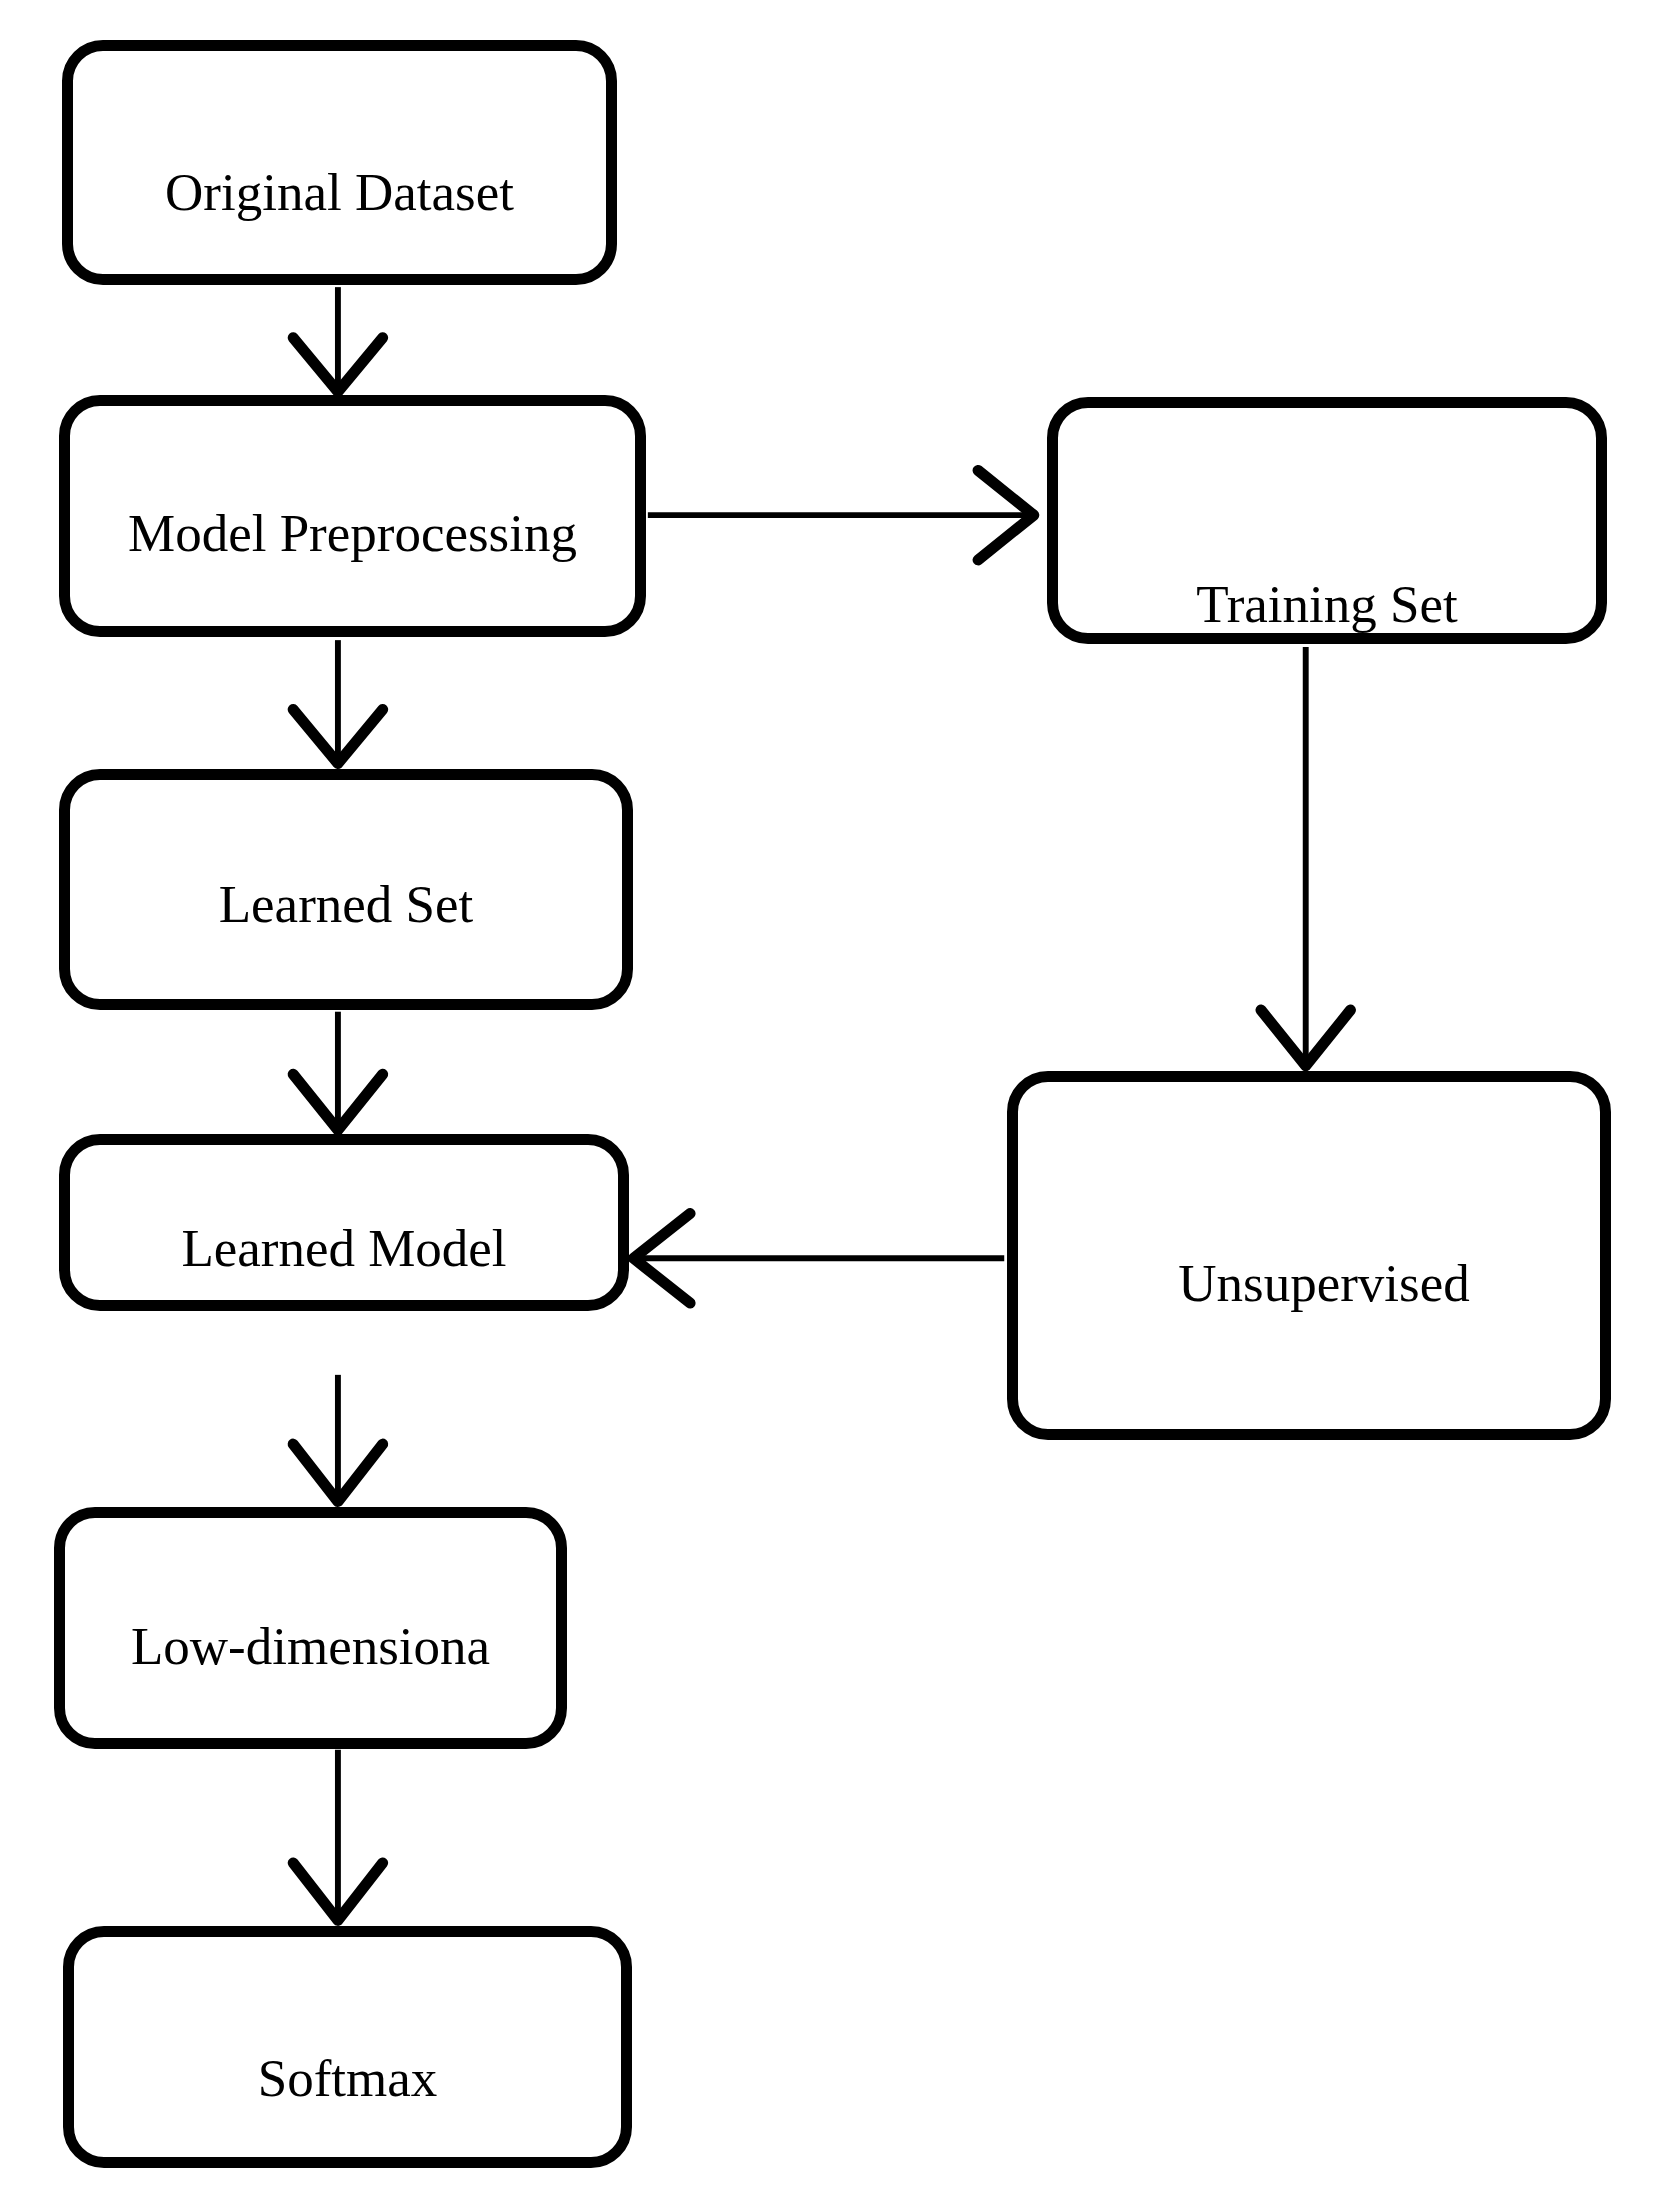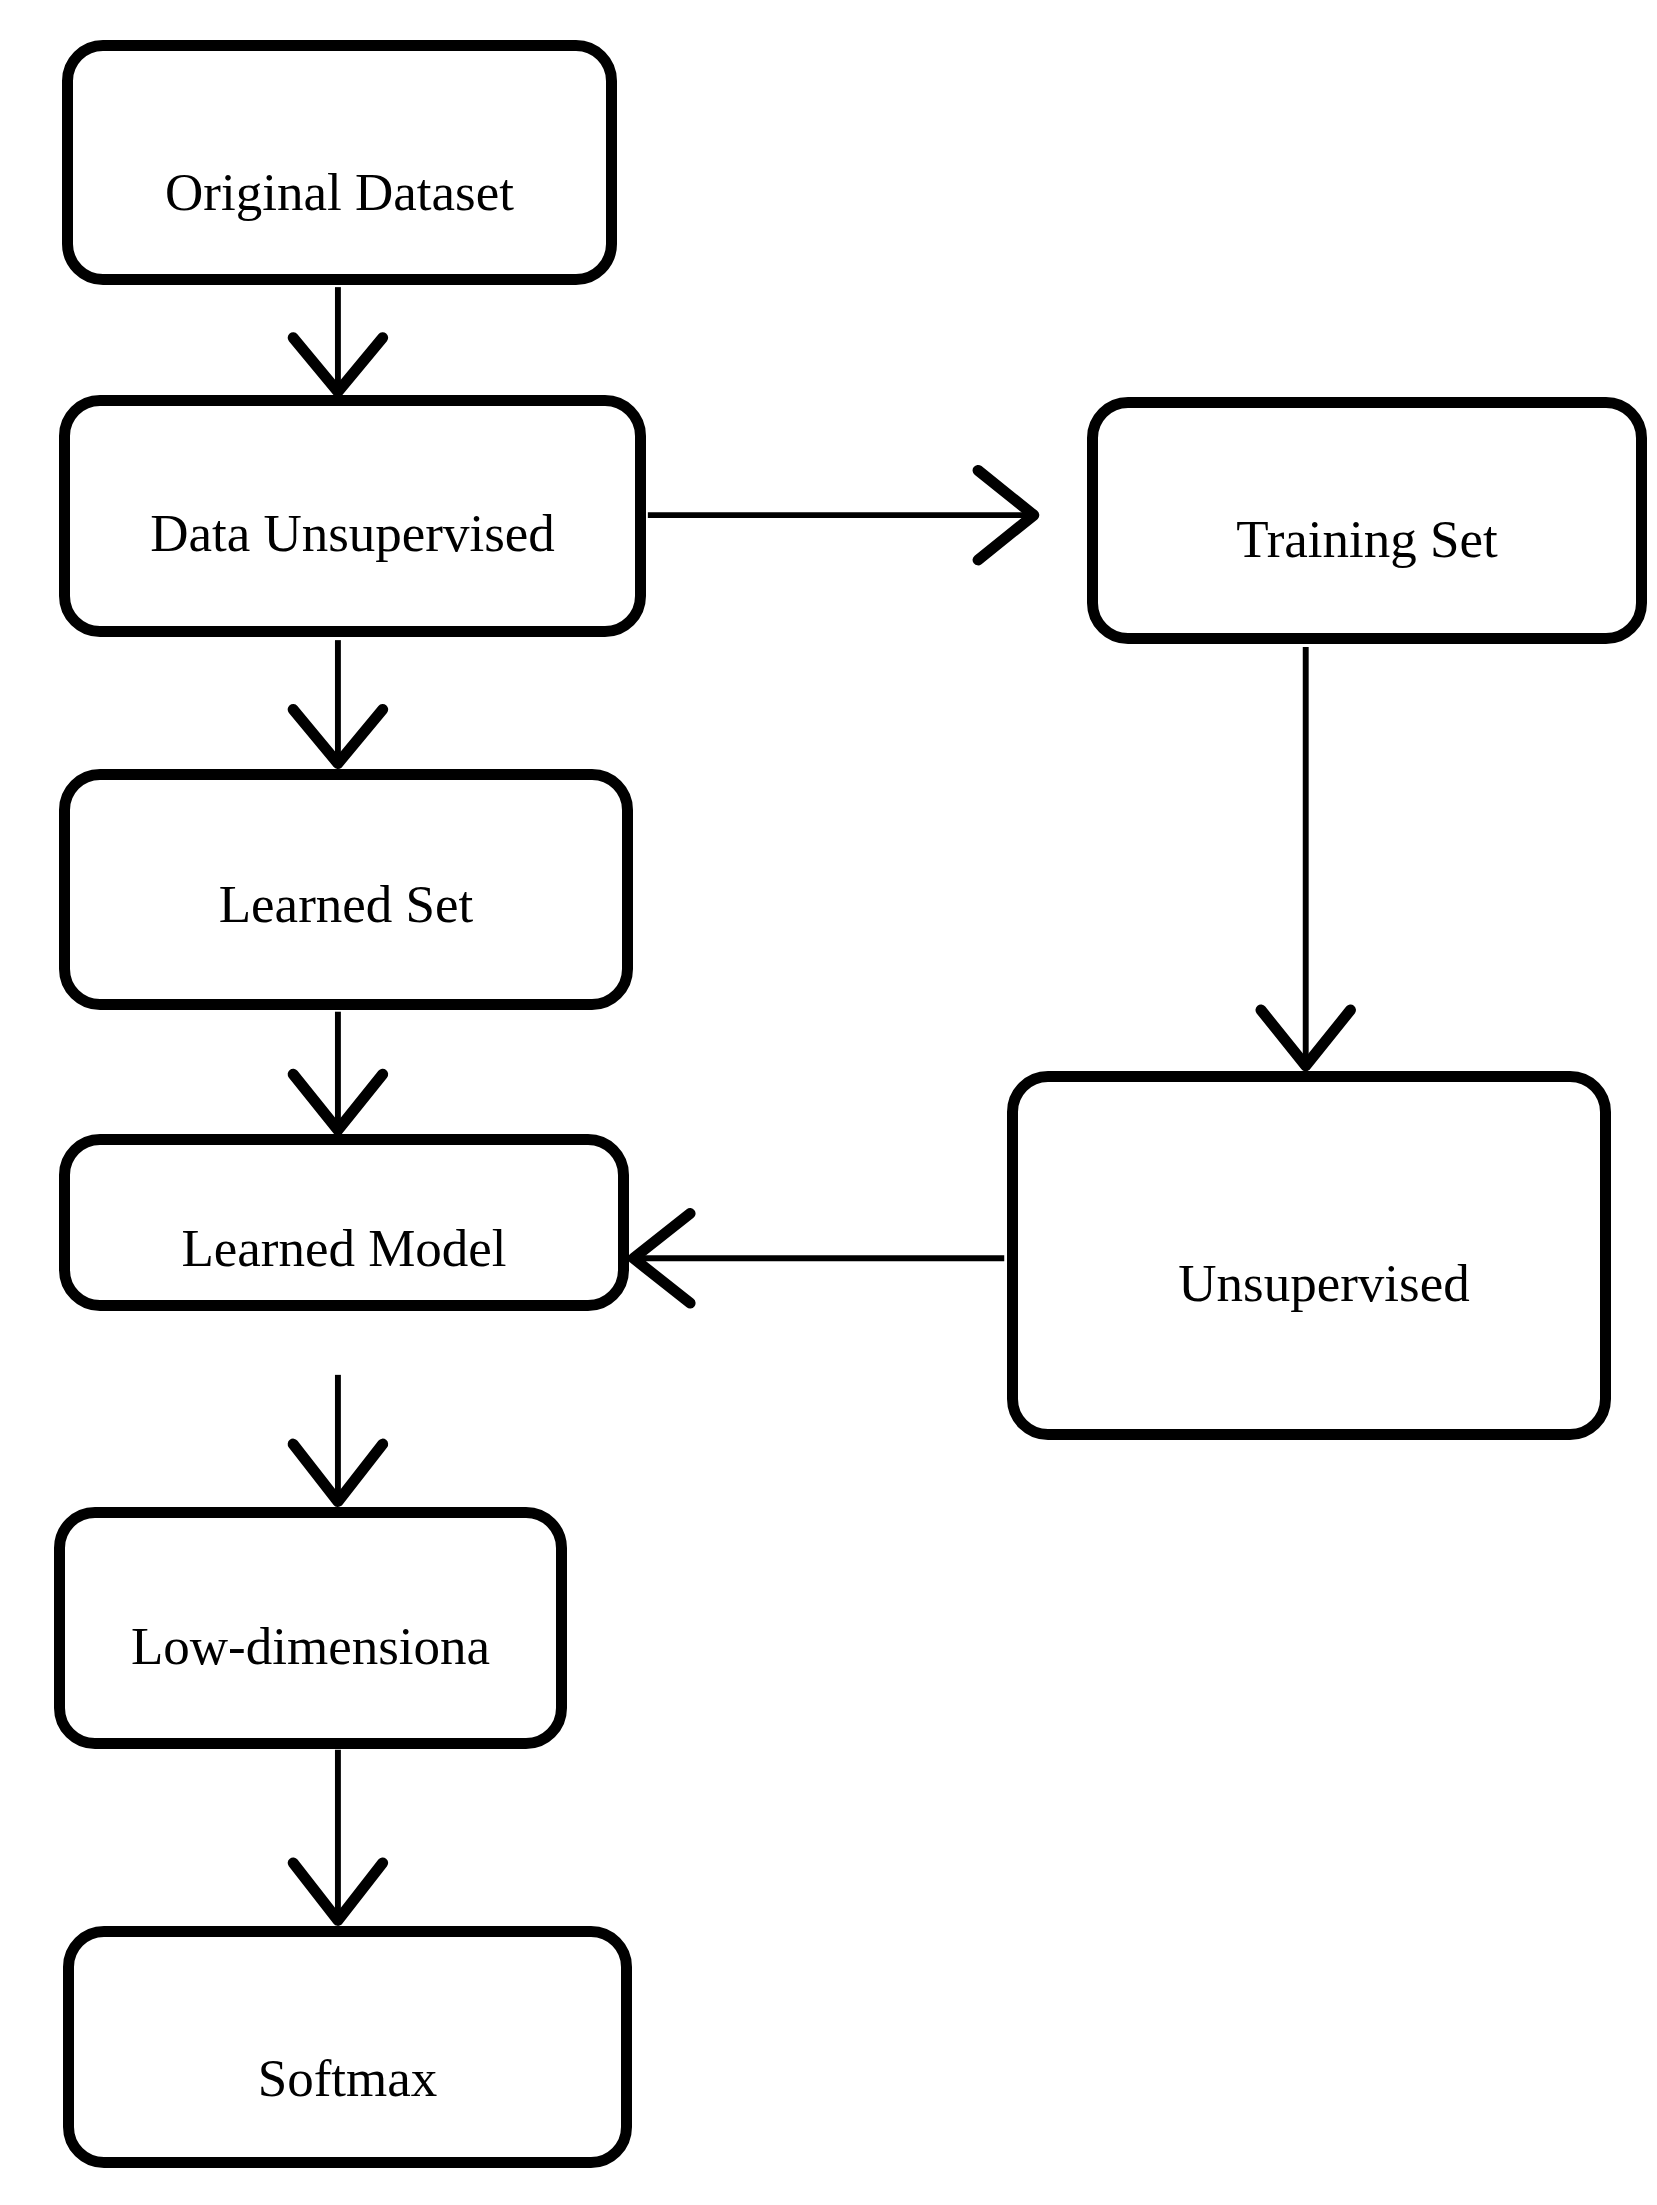--- a/index.html
+++ b/index.html
@@ -39,21 +39,21 @@
     display: block;
     line-height: 130px;
   }
   
   #n-original      { left: 62px;   top: 40px;   width: 555px; height: 245px; padding-top: 59px; }
   #n-preprocessing { left: 59px;   top: 395px;  width: 587px; height: 242px; padding-top: 34px; }
   #n-testing       { left: 59px;   top: 769px;  width: 574px; height: 241px; padding-top: 29px; }
   #n-learned       { left: 59px;   top: 1134px; width: 570px; height: 177px; padding-top: 51px; }
   #n-lowdim        { left: 54px;   top: 1507px; width: 513px; height: 242px; padding-top: 37px; }
   #n-softmax       { left: 63px;   top: 1926px; width: 569px; height: 242px; padding-top: 62px; }
-  #n-training      { left: 1087px; top: 397px;  width: 560px; height: 247px; padding-top: 37px; }
+  #n-training      { left: 1047px; top: 397px;  width: 560px; height: 247px; padding-top: 37px; align-items: flex-end; }
   #n-unsupervised  { left: 1007px; top: 1071px; width: 604px; height: 369px; padding-left: 30px; }
 
   svg.edges {
     position: absolute;
     left: 0;
     top: 0;
     width: 1658px;
     height: 2205px;
     pointer-events: none;
   }
@@ -116,21 +116,21 @@
       <path class="shaft" d="M400,2072 L400,2270"></path>
       <path class="head" d="M347,2206 L400,2274 L453,2206"></path>
     </g>
   </svg>
 
   <div class="node" id="n-original">
     <span>Original Dataset</span>
   </div>
 
   <div class="node" id="n-preprocessing">
-    <span>Data Unsupervised</span>
+    <span>Model Preprocessing</span>
   </div>
 
   <div class="node" id="n-training">
     <span>Training Set</span>
   </div>
 
   <div class="node" id="n-testing">
     <span>Learned Set</span>
   </div>
 

